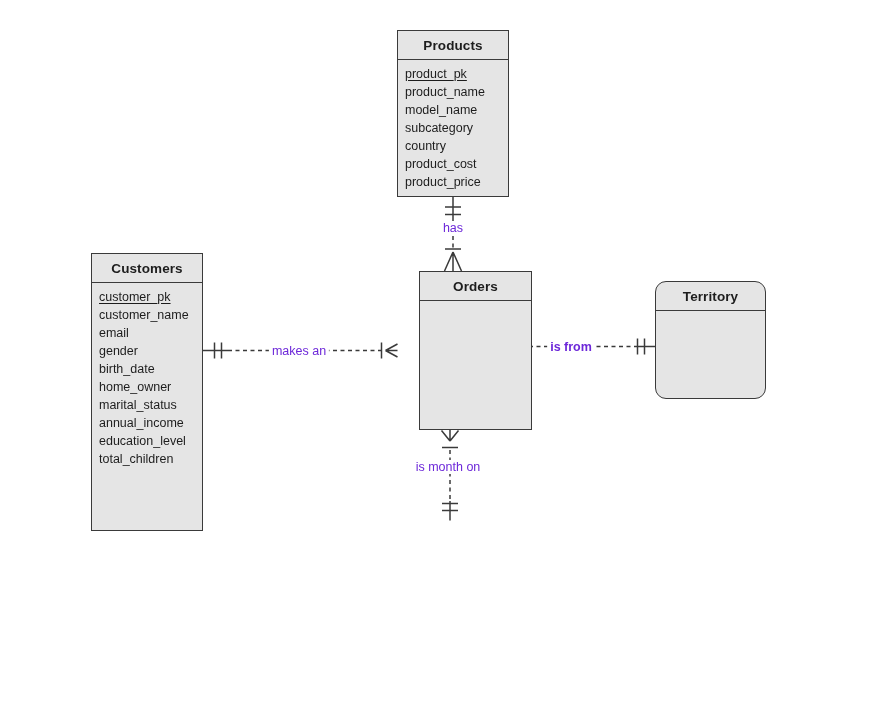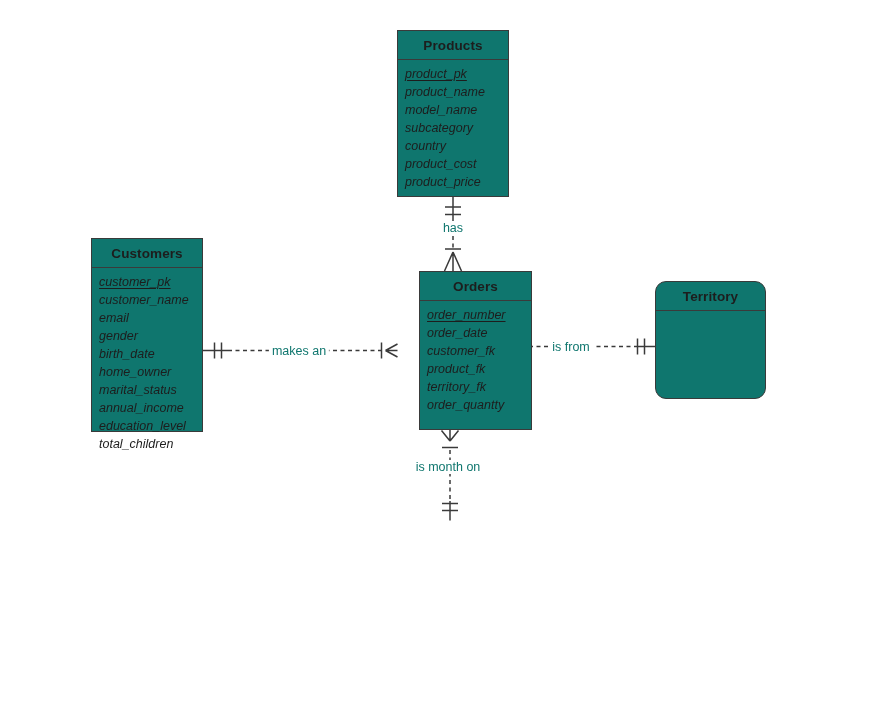--- a/index.html
+++ b/index.html
@@ -13,50 +13,50 @@
   }
   .lines-layer {
     position: absolute;
     left: 0; top: 0;
     width: 879px; height: 711px;
     pointer-events: none;
   }
   .entity {
     position: absolute;
     box-sizing: border-box;
-    background: #0f766e;
+    background: #e5e5e5;
     border: 1.5px solid #3a3a3a;
     color: #1d1d1d;
   }
   .entity-title {
     box-sizing: border-box;
     height: 29px;
     border-bottom: 1.5px solid #3a3a3a;
     display: flex;
     align-items: center;
     justify-content: center;
     font-weight: bold;
     font-size: 13.5px;
     letter-spacing: 0.1px;
   }
   .entity-attrs {
     padding: 5px 4px 0 7px;
     font-size: 12.5px;
     line-height: 18px;
     white-space: nowrap;
   }
-  .attr { display: block; font-style: italic; }
+  .attr { display: block; }
   .attr.pk { text-decoration: underline; text-underline-offset: 2px; }
   .rel-label {
     position: absolute;
     transform: translate(-50%, -50%);
     background: #ffffff;
     padding: 0 3px;
     font-size: 12.5px;
-    color: #0f766e;
+    color: #6d28d9;
     white-space: nowrap;
   }
 </style>
 </head>
 <body>
 
 <div class="canvas">
 
   <svg class="lines-layer" width="879" height="711" viewBox="0 0 879 711" stroke="#3a3a3a" stroke-width="1.5" fill="none">
 
@@ -103,51 +103,43 @@
       <span class="attr pk">product_pk</span>
       <span class="attr">product_name</span>
       <span class="attr">model_name</span>
       <span class="attr">subcategory</span>
       <span class="attr">country</span>
       <span class="attr">product_cost</span>
       <span class="attr">product_price</span>
     </div>
   </div>
 
-  <div class="entity" style="left:91px; top:238px; width:112px; height:194px;">
+  <div class="entity" style="left:91px; top:253px; width:112px; height:278px;">
     <div class="entity-title">Customers</div>
     <div class="entity-attrs">
       <span class="attr pk">customer_pk</span>
       <span class="attr">customer_name</span>
       <span class="attr">email</span>
       <span class="attr">gender</span>
       <span class="attr">birth_date</span>
       <span class="attr">home_owner</span>
       <span class="attr">marital_status</span>
       <span class="attr">annual_income</span>
       <span class="attr">education_level</span>
       <span class="attr">total_children</span>
     </div>
   </div>
 
   <div class="entity" style="left:419px; top:271px; width:113px; height:159px;">
     <div class="entity-title">Orders</div>
-    <div class="entity-attrs">
-      <span class="attr pk">order_number</span>
-      <span class="attr">order_date</span>
-      <span class="attr">customer_fk</span>
-      <span class="attr">product_fk</span>
-      <span class="attr">territory_fk</span>
-      <span class="attr">order_quantty</span>
-    </div>
   </div>
 
   <div class="entity" style="left:655px; top:281px; width:111px; height:118px;border-radius:11px;">
     <div class="entity-title">Territory</div>
   </div>
 
 
   <span class="rel-label" style="left:453px; top:228px;">has</span>
   <span class="rel-label" style="left:299px; top:351px;">makes an</span>
-  <span class="rel-label" style="left:571px; top:347px;">is from</span>
+  <span class="rel-label" style="left:571px; top:347px;font-weight:bold;">is from</span>
   <span class="rel-label" style="left:448px; top:467px;">is month on</span>
 
 </div>
 
 </body></html>

